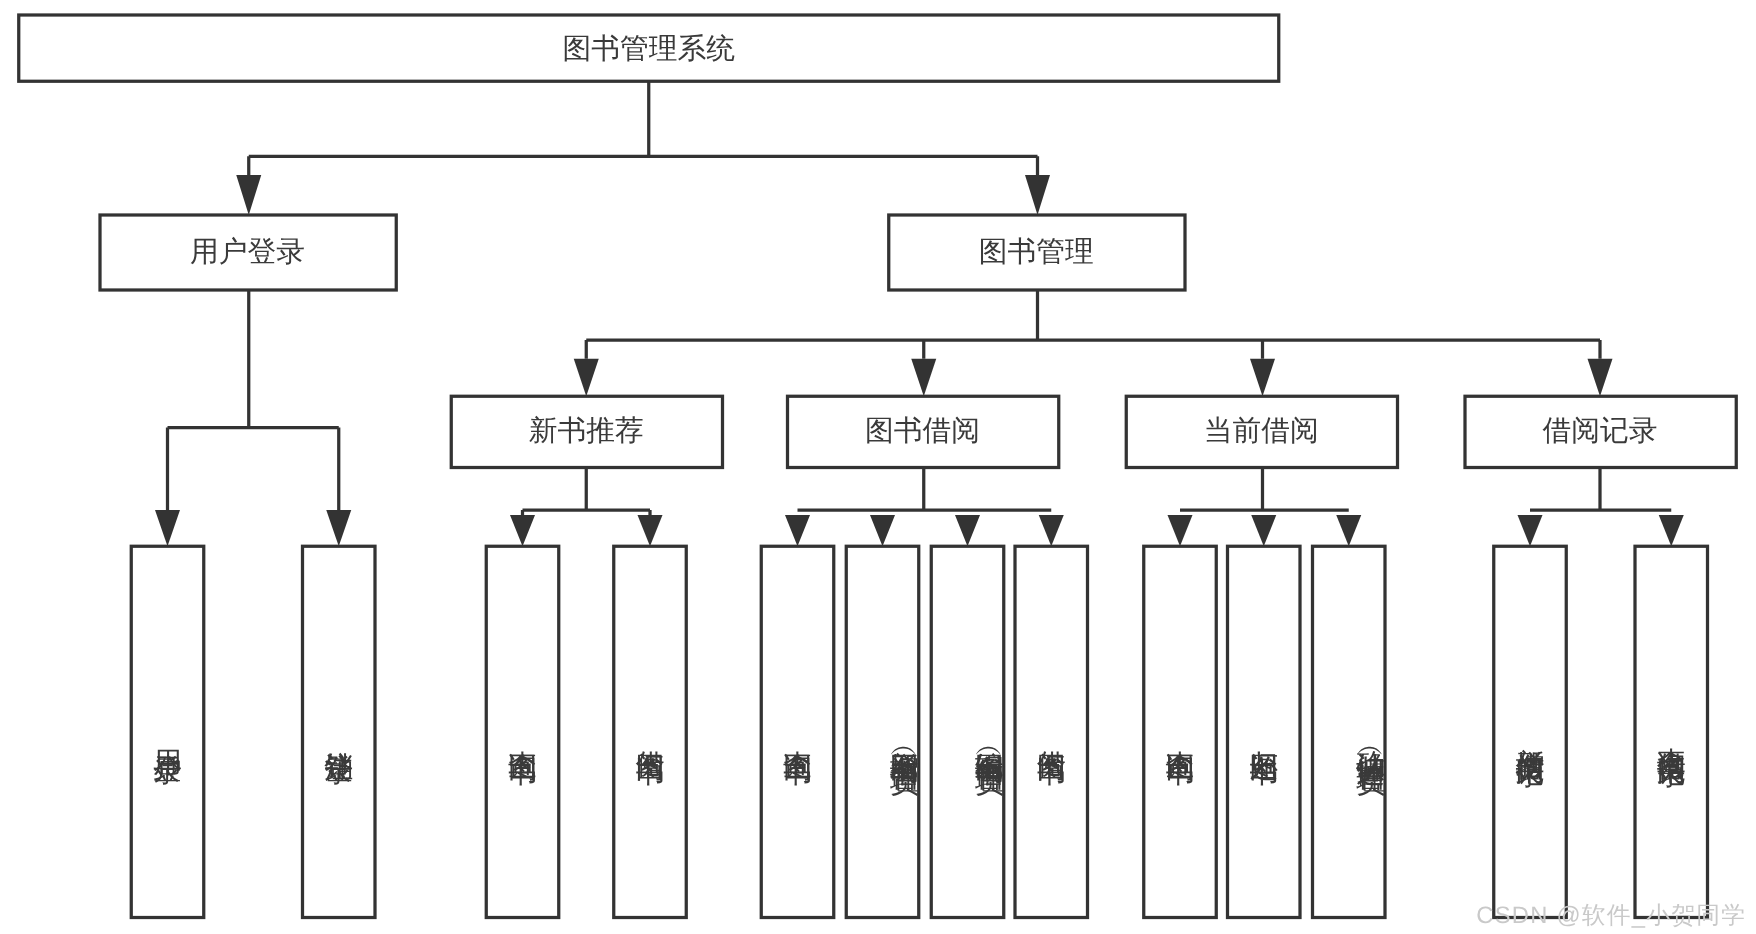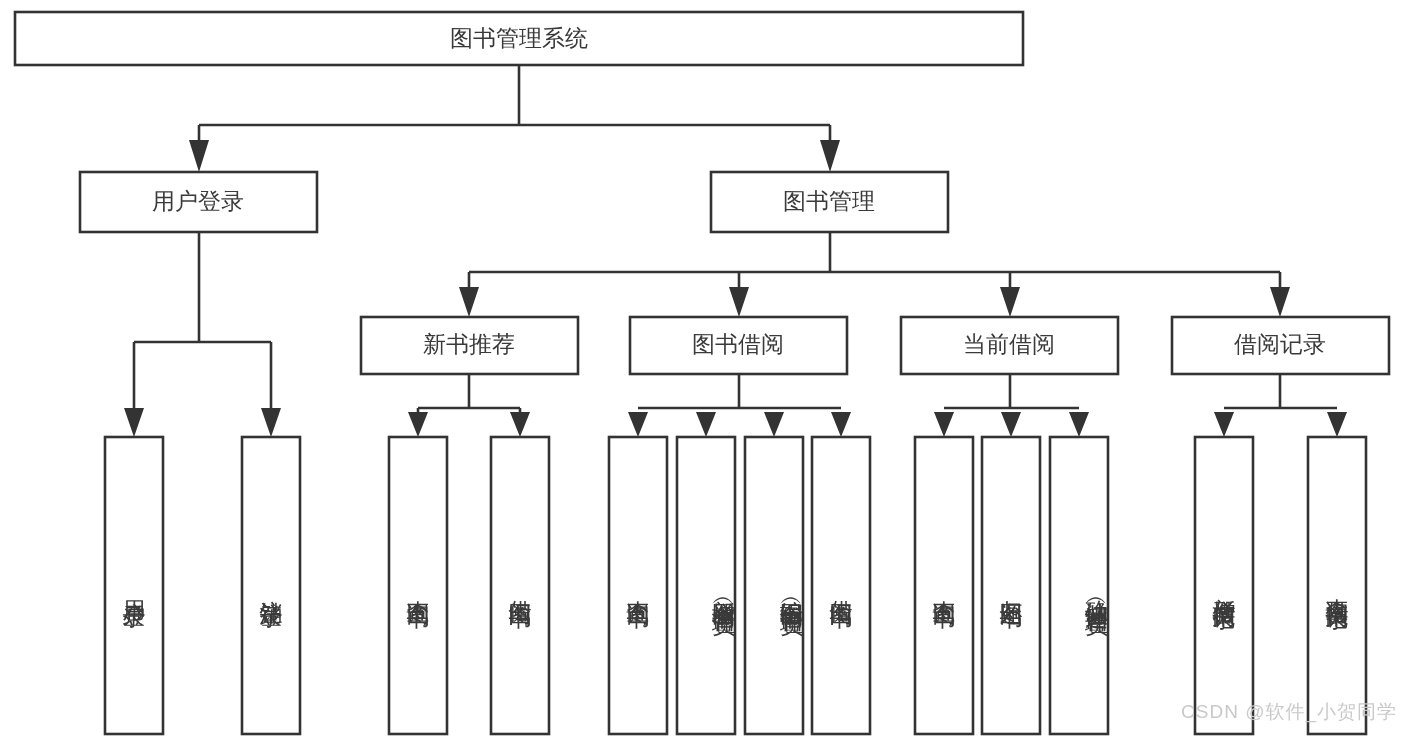--- a/index.html
+++ b/index.html
@@ -56,21 +56,21 @@
     font-size: 23px;
     line-height: 1.0;
     letter-spacing: 2px;
     color: #3a3a3a;
     white-space: nowrap;
     pointer-events: none;
   }
   .watermark {
     position: absolute;
     right: 8px;
-    bottom: 22px;
+    bottom: 2px;
     font-family: "Liberation Sans", "DejaVu Sans", sans-serif;
     font-size: 19px;
     color: #c9c9c9;
     letter-spacing: 1px;
     white-space: nowrap;
   }
 </style>
 </head>
 <body>
 

